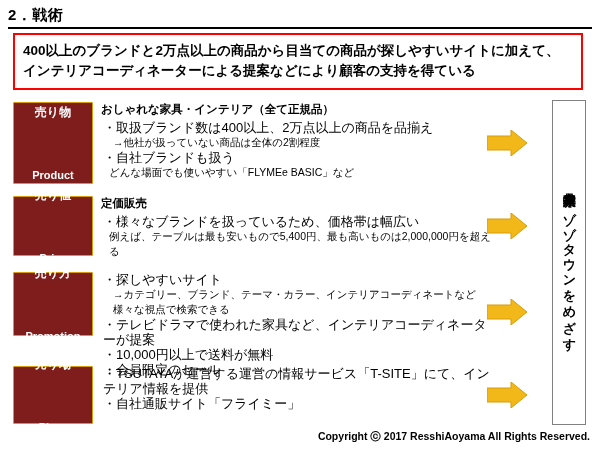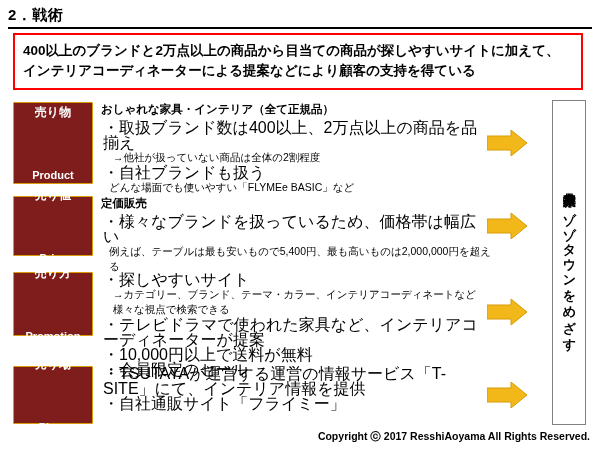--- a/index.html
+++ b/index.html
@@ -100,21 +100,21 @@
     top: 0;
     width: 390px;
   }
   .content-head {
     font-size: 11.5px;
     font-weight: bold;
     line-height: 15px;
     margin-bottom: 3px;
   }
   .bullet {
-    font-size: 16px;
+    font-size: 13px;
     line-height: 15px;
     margin-left: 2px;
   }
   .sub {
     font-size: 10.5px;
     line-height: 15px;
     margin-left: 12px;
   }
   .plain {
     font-size: 10.5px;

